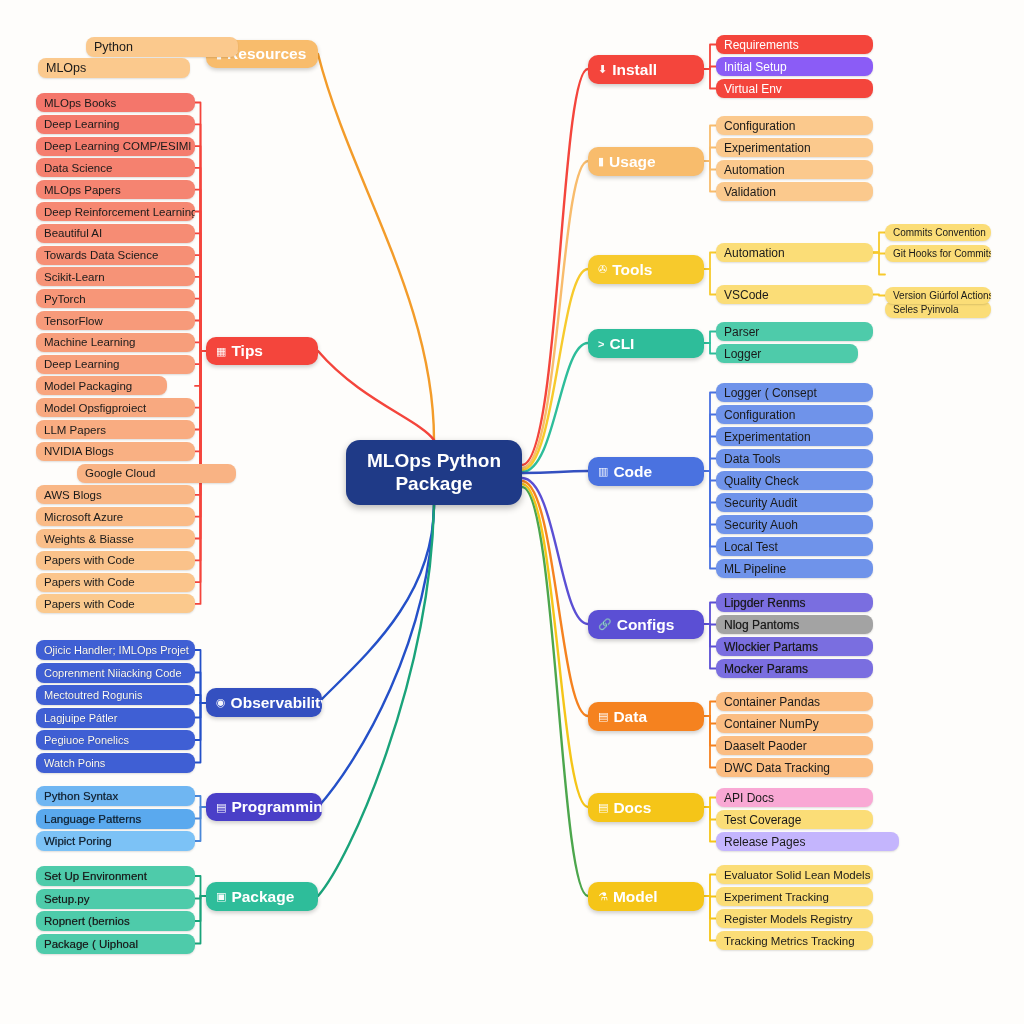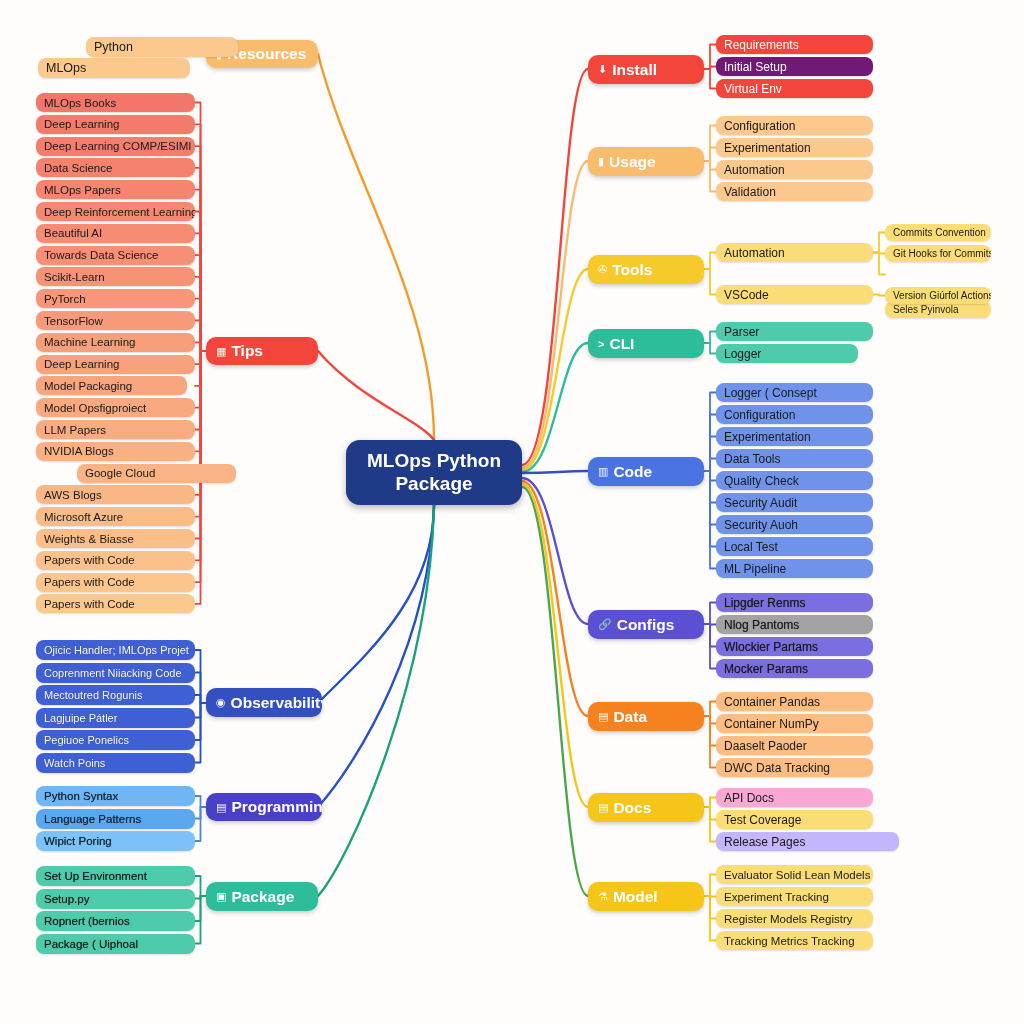--- a/index.html
+++ b/index.html
@@ -186,21 +186,21 @@
       </div>
       <div class="node leaf" style="left: 36px; top: 311px; width: 159px; height: 19px; background: rgb(247, 154, 122); font-size: 11.5px;">
         <span>TensorFlow</span>
       </div>
       <div class="node leaf" style="left: 36px; top: 332.8px; width: 159px; height: 19px; background: rgb(247, 158, 123); font-size: 11.5px;">
         <span>Machine Learning</span>
       </div>
       <div class="node leaf" style="left: 36px; top: 354.6px; width: 159px; height: 19px; background: rgb(248, 161, 125); font-size: 11.5px;">
         <span>Deep Learning</span>
       </div>
-      <div class="node leaf" style="left: 36px; top: 376.4px; width: 151px; height: 19px; background: rgb(248, 165, 126); font-size: 11.5px;">
+      <div class="node leaf" style="left: 36px; top: 376.4px; width: 131px; height: 19px; background: rgb(248, 165, 126); font-size: 11.5px;">
         <span>Model Packaging</span>
       </div>
       <div class="node leaf" style="left: 36px; top: 398.2px; width: 159px; height: 19px; background: rgb(248, 169, 128); font-size: 11.5px;">
         <span>Model Opsfigproiect</span>
       </div>
       <div class="node leaf" style="left: 36px; top: 420px; width: 159px; height: 19px; background: rgb(249, 172, 129); font-size: 11.5px;">
         <span>LLM Papers</span>
       </div>
       <div class="node leaf" style="left: 36px; top: 441.8px; width: 159px; height: 19px; background: rgb(249, 176, 131); font-size: 11.5px;">
         <span>NVIDIA Blogs</span>
@@ -289,21 +289,21 @@
     </div>
 
   <div class="node branch" style="left:588px;top:55px;width:116px;height:29px;background:#f4453c;">
     <span class="ic">⬇</span>
     <span>Install</span>
   </div>
   <div id="install-list">
       <div class="node leaf small white" style="left: 716px; top: 35px; width: 157px; height: 19px; background: rgb(244, 69, 60); font-size: 12px;">
         <span>Requirements</span>
       </div>
-      <div class="node leaf small white" style="left: 716px; top: 57px; width: 157px; height: 19px; background: #701a75; font-size: 12px;">
+      <div class="node leaf small white" style="left: 716px; top: 57px; width: 157px; height: 19px; background: #8b5cf6; font-size: 12px;">
         <span>Initial Setup</span>
       </div>
       <div class="node leaf small white" style="left: 716px; top: 79px; width: 157px; height: 19px; background: rgb(244, 69, 60); font-size: 12px;">
         <span>Virtual Env</span>
       </div>
     </div>
 
   <div class="node branch" style="left:588px;top:147px;width:116px;height:29px;background:#f8bc6c;">
     <span class="ic">▮</span>
     <span>Usage</span>

